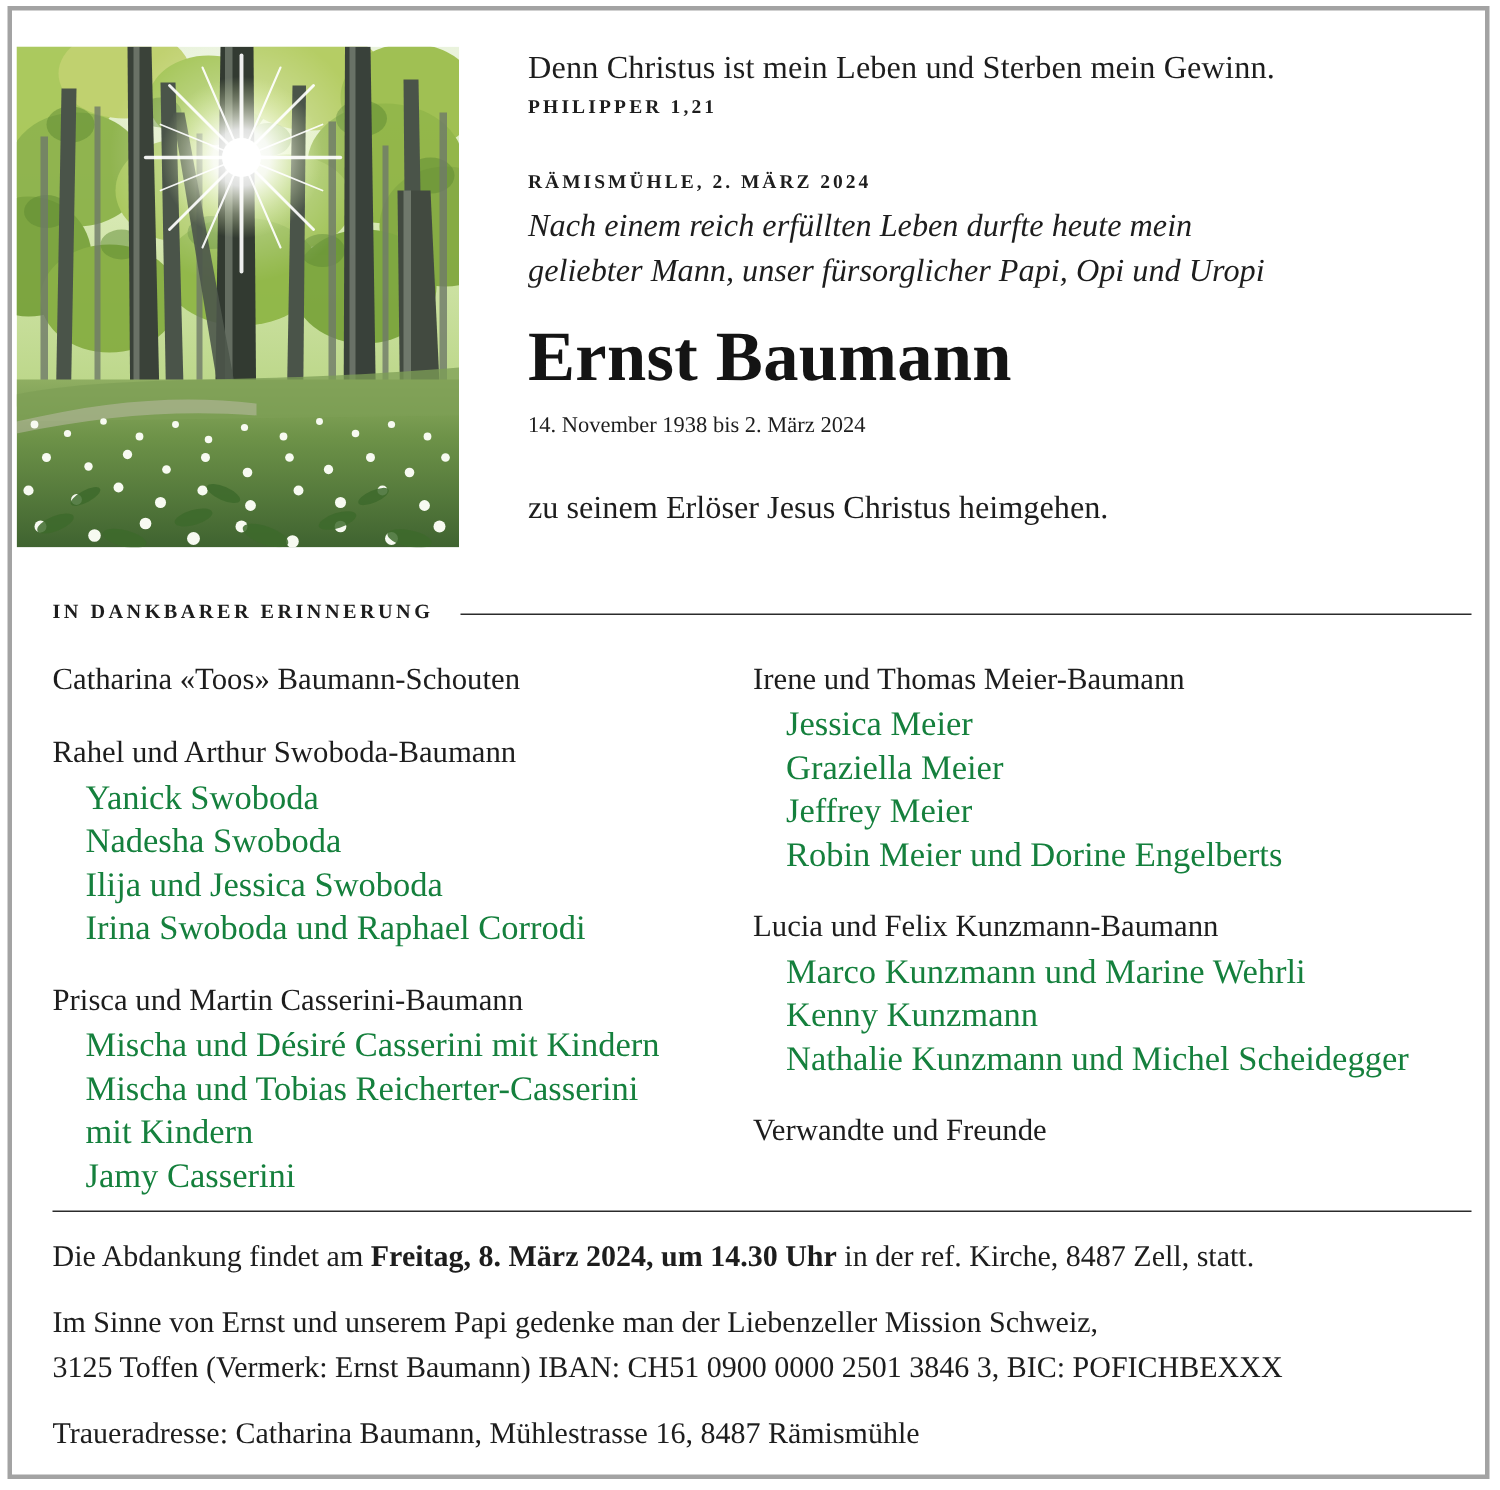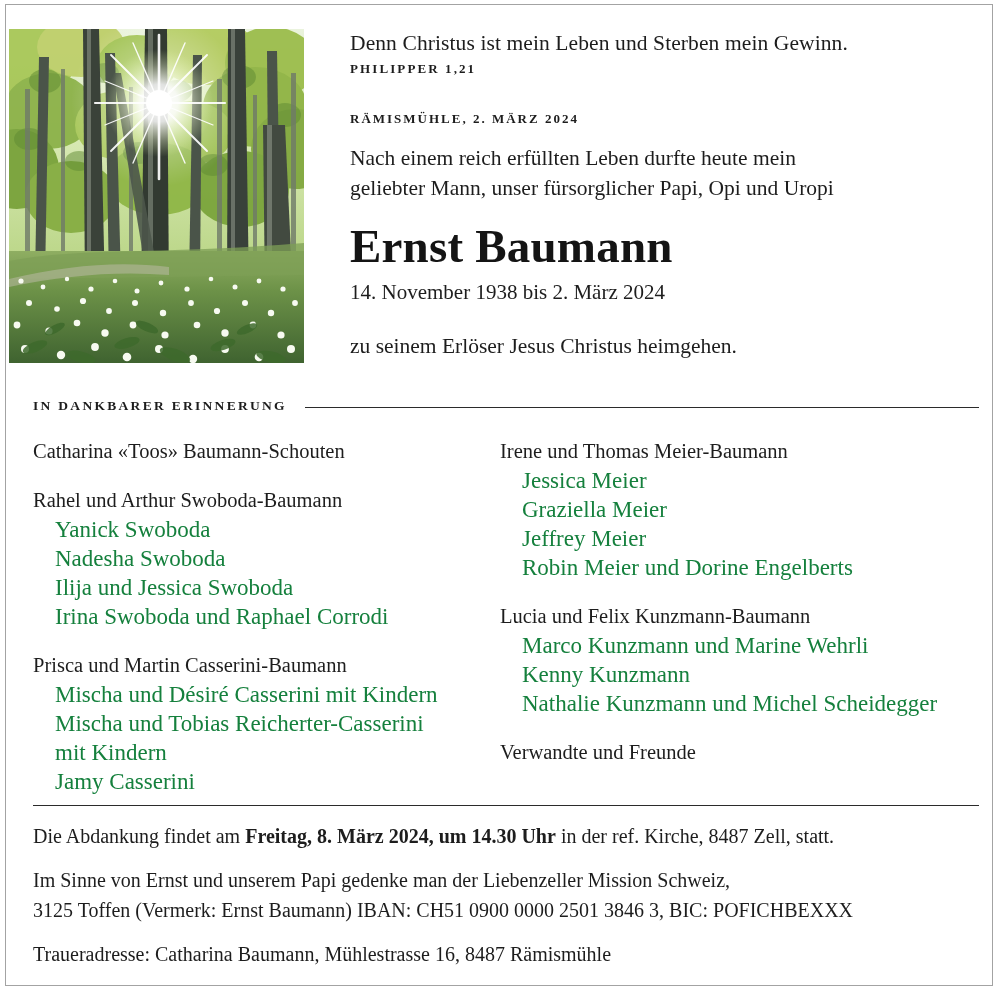--- a/index.html
+++ b/index.html
@@ -14,21 +14,21 @@
     color: #1a1a1a;
     -webkit-font-smoothing: antialiased;
   }
 
   #notice {
     position: absolute;
     left: 5px;
     top: 4px;
     width: 988px;
     height: 982px;
-    border: 1px solid #a3a3a3;
+    border: 3px solid #a3a3a3;
     background: #ffffff;
     box-sizing: border-box;
     overflow: hidden;
   }
 
   
   .photo {
     position: absolute;
     left: 3px;
     top: 24px;
@@ -59,36 +59,37 @@
     color: #1d1d1d;
   }
   .place-date {
     margin-top: 34px;
     font-size: 13px;
     letter-spacing: 2.0px;
     font-weight: 700;
     color: #1d1d1d;
   }
   .intro {
-    margin-top: 16px;
+    margin-top: 6px;
     font-size: 21.5px;
     line-height: 30px;
     color: #1d1d1d;
+    font-style: italic;
   }
   .deceased-name {
     margin-top: 17px;
     font-size: 47px;
     line-height: 52px;
     font-weight: 700;
     letter-spacing: .2px;
     color: #141414;
   }
   .life-dates {
     margin-top: 7px;
-    font-size: 21px;
+    font-size: 15px;
     line-height: 26px;
     color: #1d1d1d;
   }
   .closing {
     margin-top: 27px;
     font-size: 21.5px;
     line-height: 28px;
     color: #1d1d1d;
   }
 

